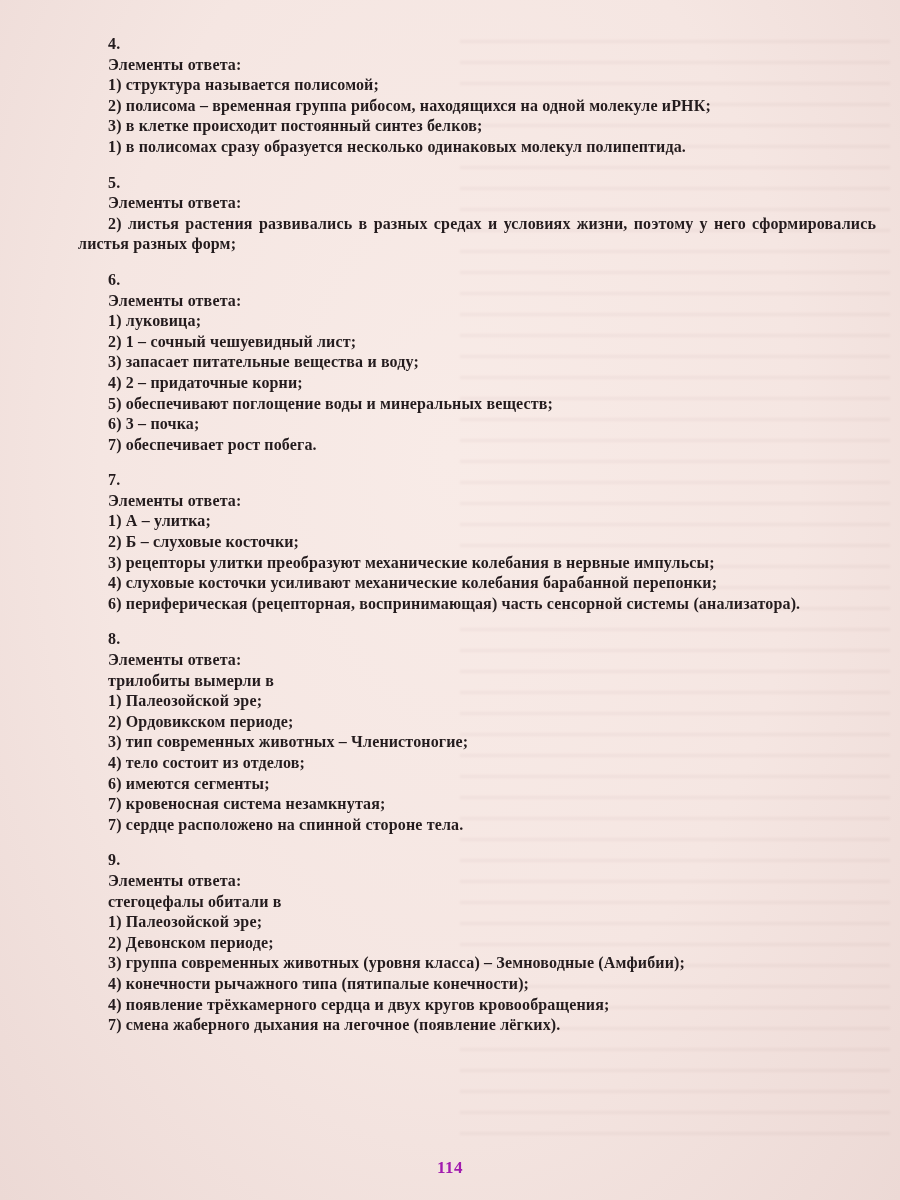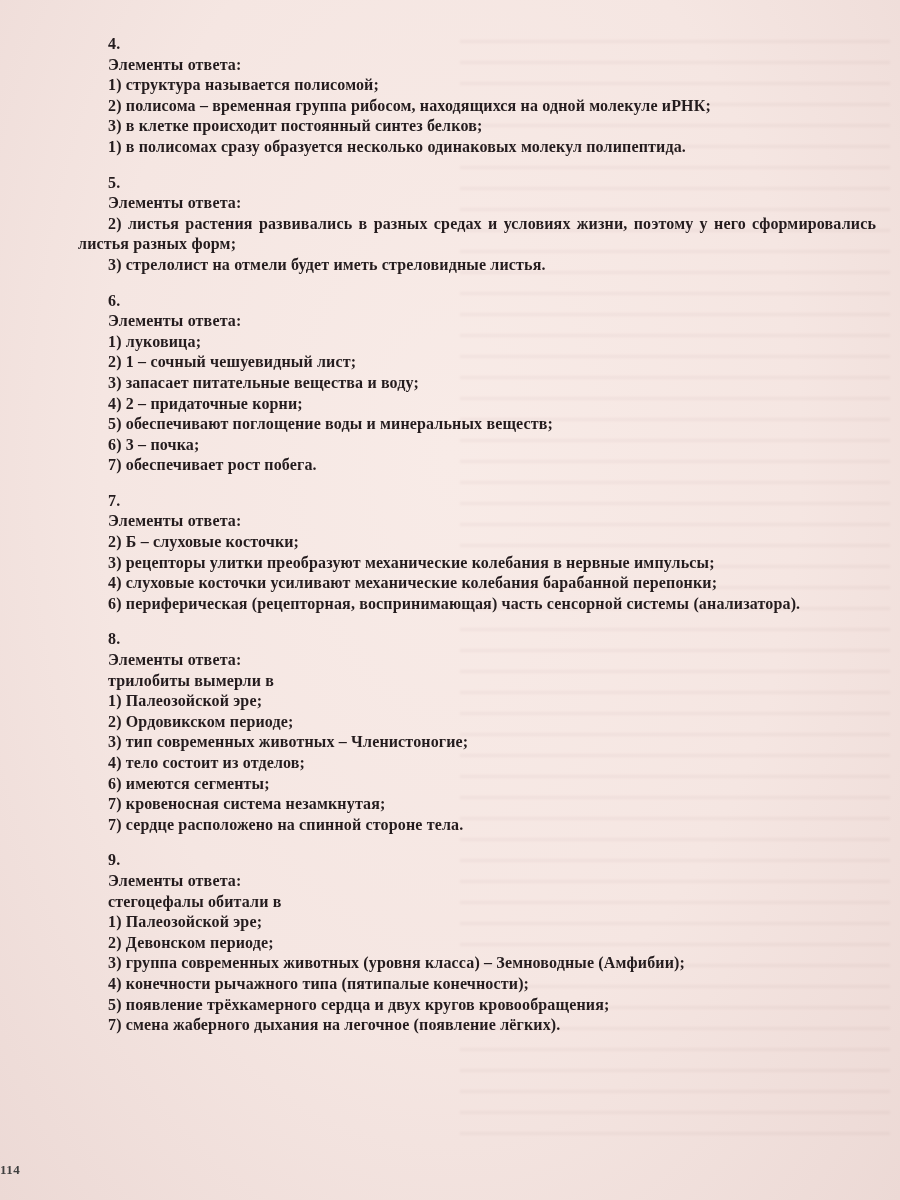--- a/index.html
+++ b/index.html
@@ -50,23 +50,24 @@
   .content p {
     margin: 0;
     text-indent: 30px;
     text-align: justify;
   }
   .page-number {
     position: absolute;
     bottom: 22px;
     left: 0;
     right: 0;
-    color: #404040;
+    text-align: center;
+    color: #a21caf;
     font-weight: 700;
-    font-size: 13px;
+    font-size: 17px;
     letter-spacing: 0.5px;
   }
 </style>
 </head>
 <body>
 
 <div class="paper"></div>
 <div class="show-through"></div>
 
 <div class="content">
@@ -80,21 +81,20 @@
           <p>3) в клетке происходит постоянный синтез белков;</p>
           <p>1) в полисомах сразу образуется несколько одинаковых молекул полипептида.</p>
         </div>
   </div>
 
   <div class="section">
     <p>5.</p>
     <p>Элементы ответа:</p>
     <div>
           <p>2) листья растения развивались в разных средах и условиях жизни, поэтому у него сформировались листья разных форм;</p>
-          <p>3) стрелолист на отмели будет иметь стреловидные листья.</p>
         </div>
   </div>
 
   <div class="section">
     <p>6.</p>
     <p>Элементы ответа:</p>
     <div>
           <p>1) луковица;</p>
           <p>2) 1 – сочный чешуевидный лист;</p>
           <p>3) запасает питательные вещества и воду;</p>
@@ -102,20 +102,21 @@
           <p>5) обеспечивают поглощение воды и минеральных веществ;</p>
           <p>6) 3 – почка;</p>
           <p>7) обеспечивает рост побега.</p>
         </div>
   </div>
 
   <div class="section">
     <p>7.</p>
     <p>Элементы ответа:</p>
     <div>
+          <p>1) А – улитка;</p>
           <p>2) Б – слуховые косточки;</p>
           <p>3) рецепторы улитки преобразуют механические колебания в нервные импульсы;</p>
           <p>4) слуховые косточки усиливают механические колебания барабанной перепонки;</p>
           <p>6) периферическая (рецепторная, воспринимающая) часть сенсорной системы (анализатора).</p>
         </div>
   </div>
 
   <div class="section">
     <p>8.</p>
     <p>Элементы ответа:</p>
@@ -133,20 +134,20 @@
 
   <div class="section">
     <p>9.</p>
     <p>Элементы ответа:</p>
     <div>
           <p>стегоцефалы обитали в</p>
           <p>1) Палеозойской эре;</p>
           <p>2) Девонском периоде;</p>
           <p>3) группа современных животных (уровня класса) – Земноводные (Амфибии);</p>
           <p>4) конечности рычажного типа (пятипалые конечности);</p>
-          <p>5) появление трёхкамерного сердца и двух кругов кровообращения;</p>
+          <p>4) появление трёхкамерного сердца и двух кругов кровообращения;</p>
           <p>7) смена жаберного дыхания на легочное (появление лёгких).</p>
         </div>
   </div>
 </div>
 </div>
 
 <div class="page-number">114</div>
 
 </body></html>

